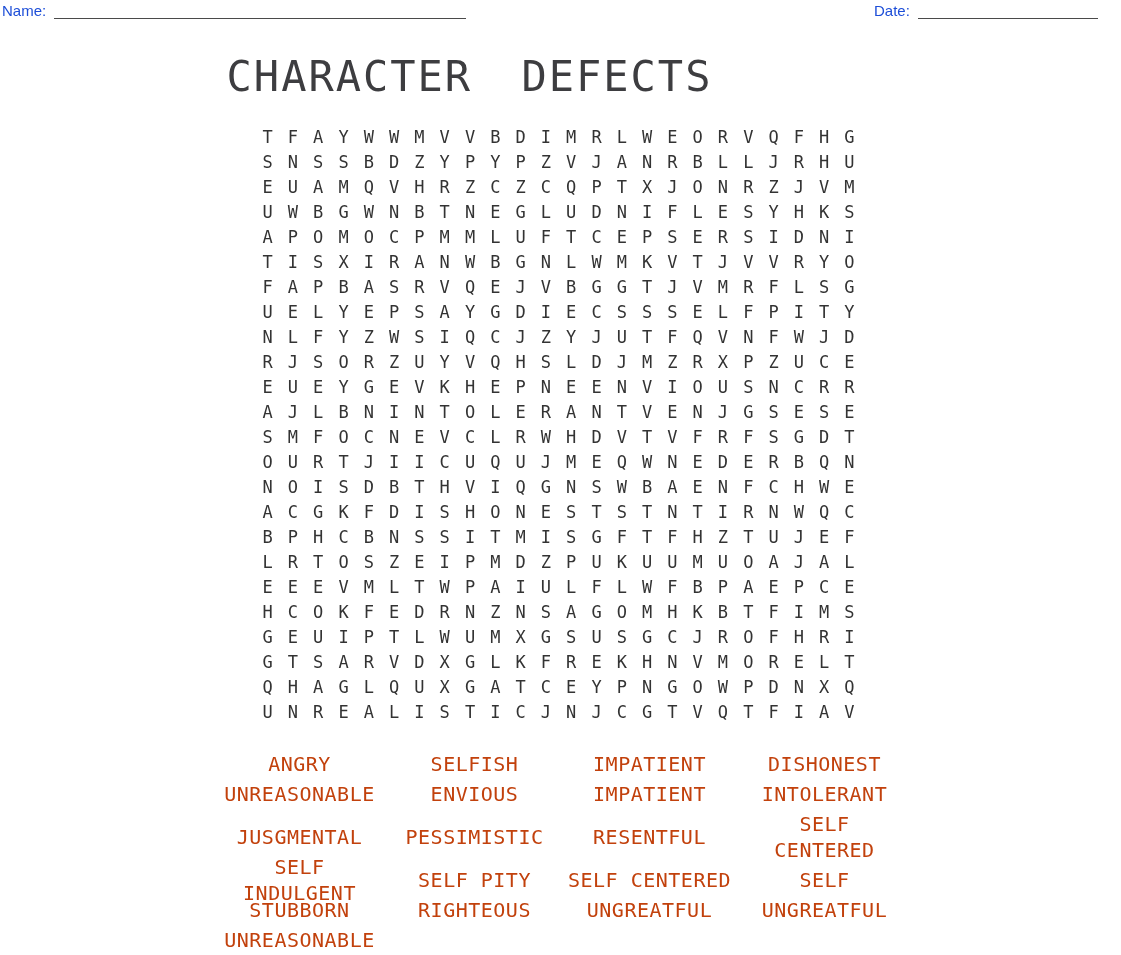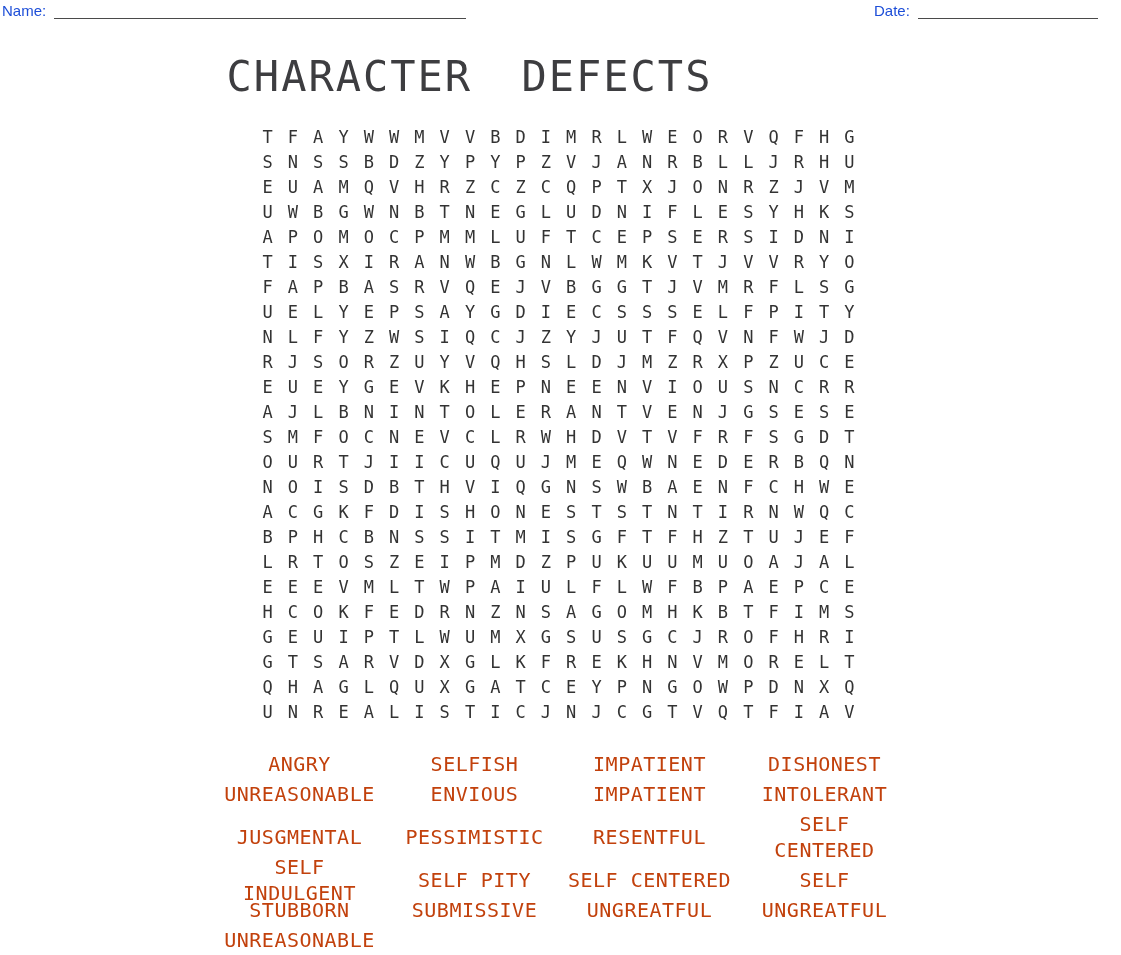--- a/index.html
+++ b/index.html
@@ -733,17 +733,17 @@
     <div class="word">JUSGMENTAL</div>
     <div class="word">PESSIMISTIC</div>
     <div class="word">RESENTFUL</div>
     <div class="word">SELF
 CENTERED</div>
     <div class="word">SELF INDULGENT</div>
     <div class="word">SELF PITY</div>
     <div class="word">SELF CENTERED</div>
     <div class="word">SELF</div>
     <div class="word">STUBBORN</div>
-    <div class="word">SUBMISSIVE</div>
+    <div class="word">RIGHTEOUS</div>
     <div class="word">UNGREATFUL</div>
     <div class="word">UNGREATFUL</div>
     <div class="word">UNREASONABLE</div>
   </div>
 
 </body></html>

